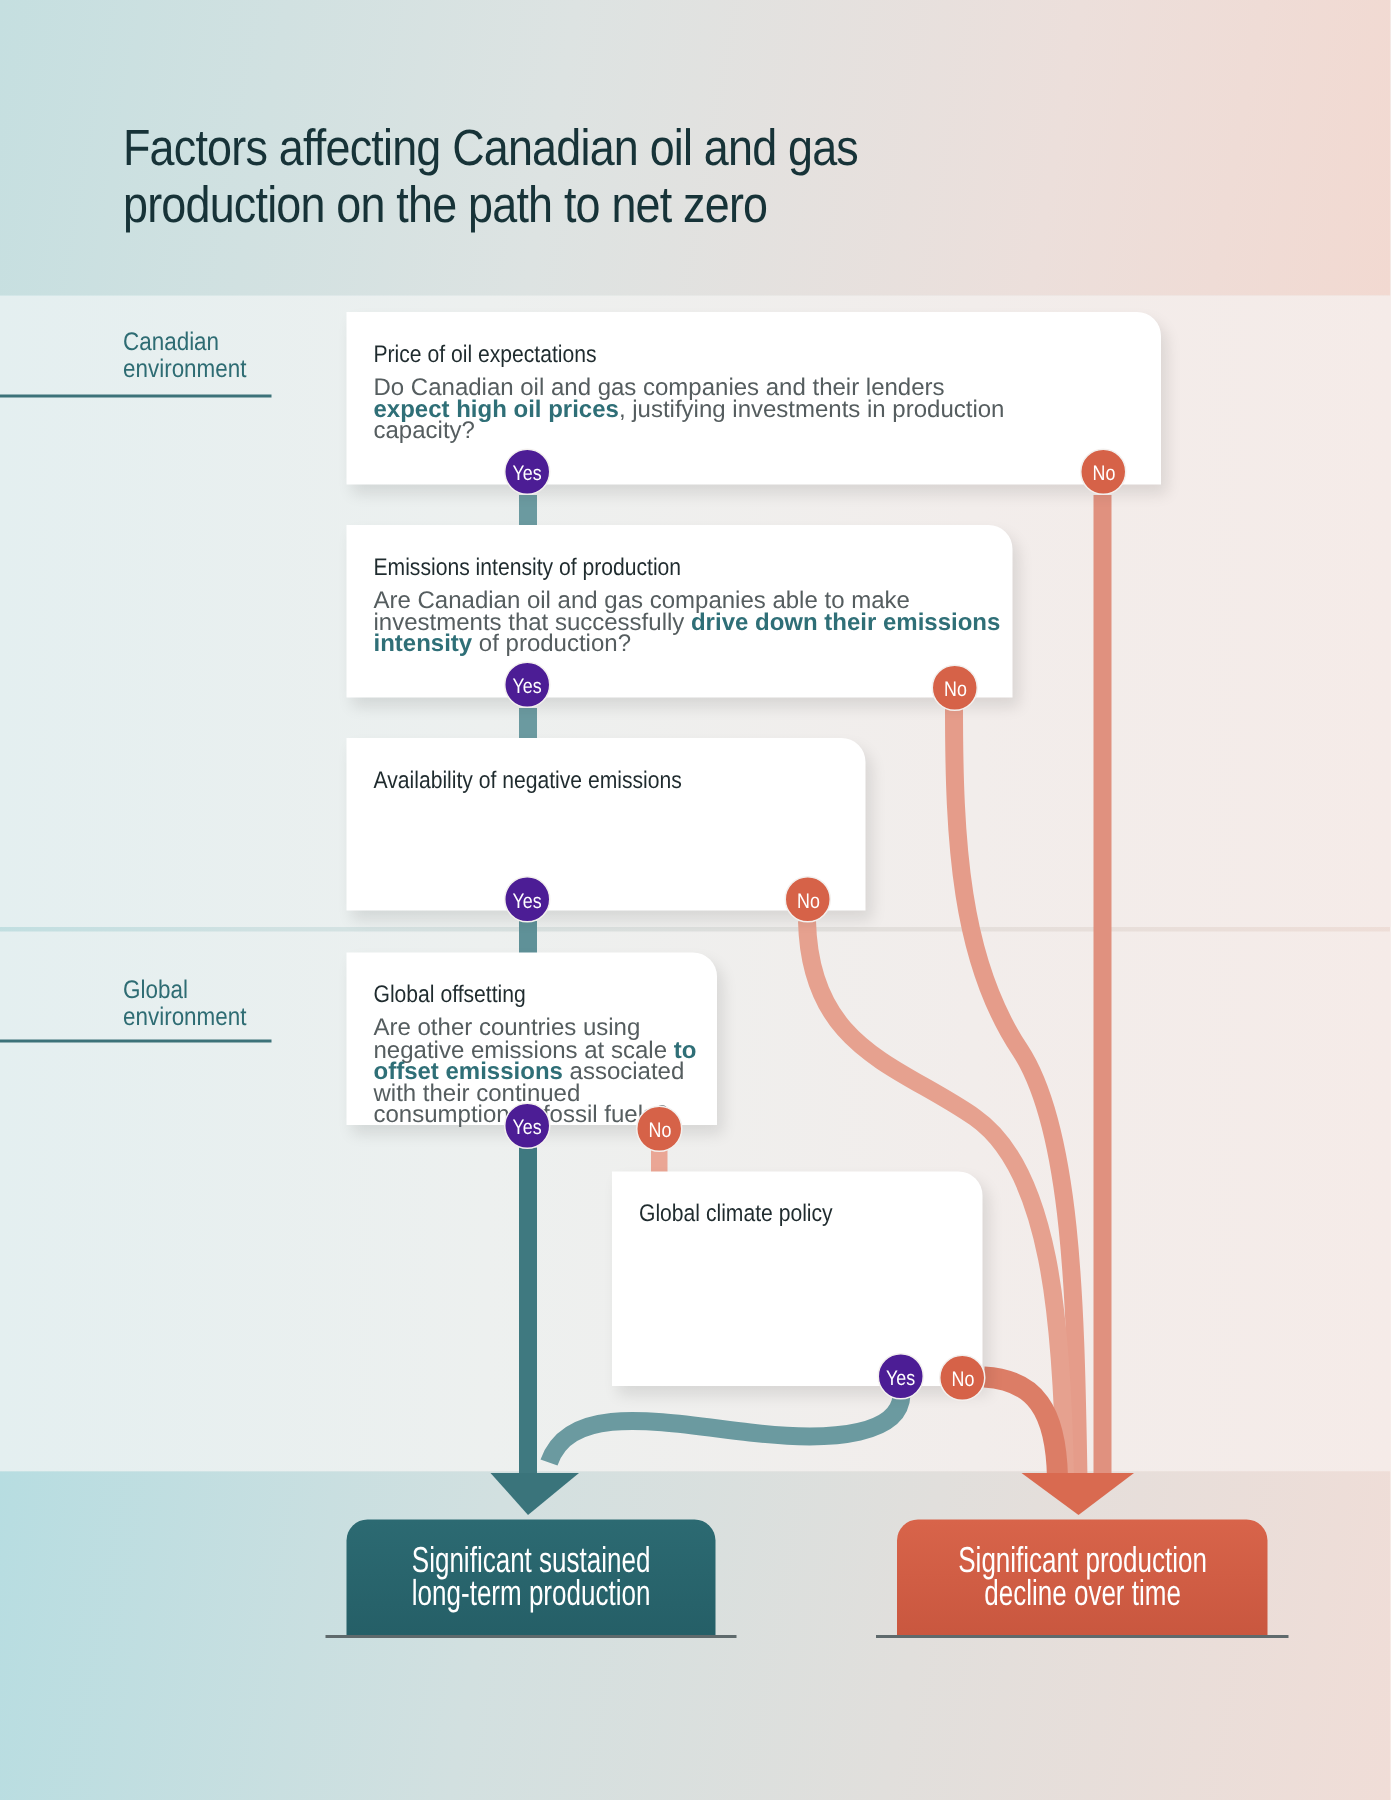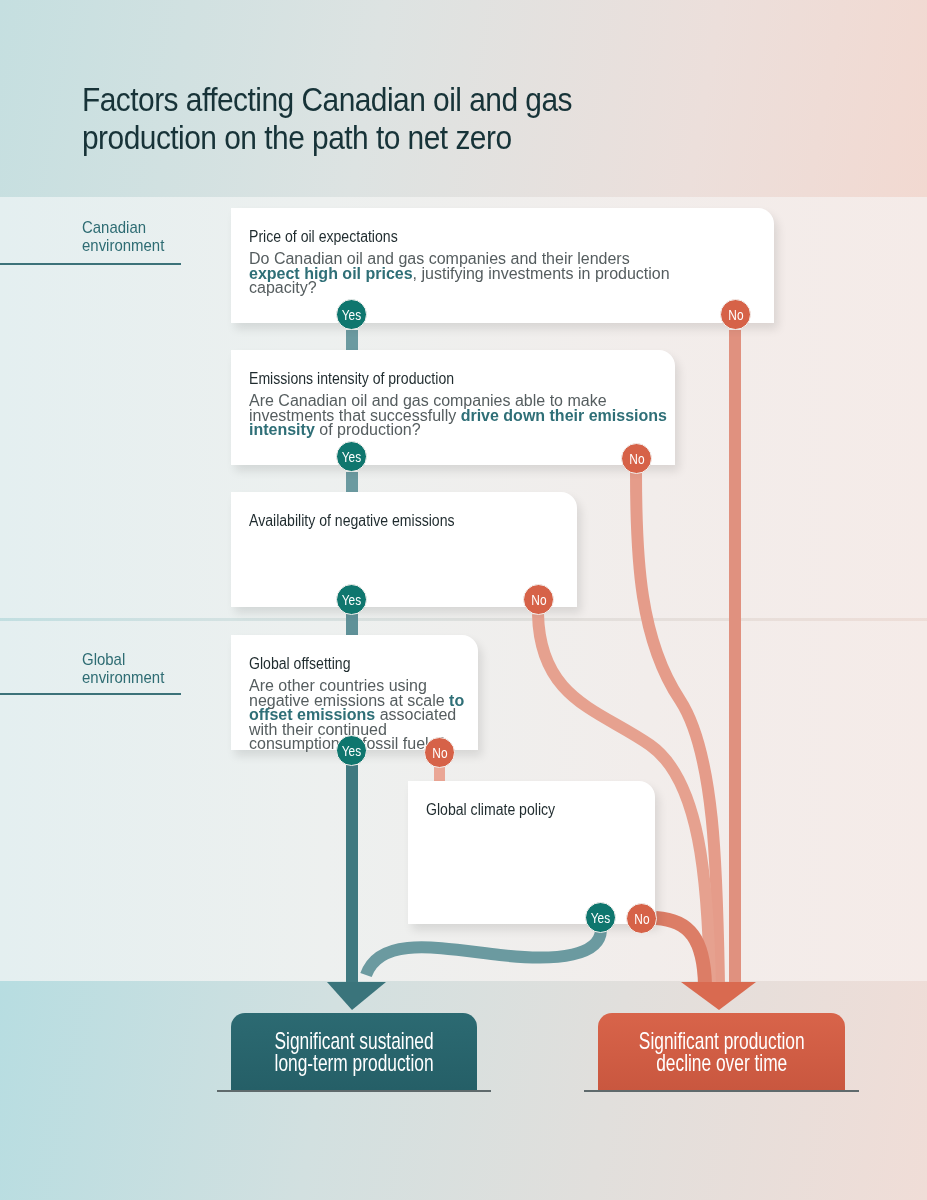--- a/index.html
+++ b/index.html
@@ -52,21 +52,21 @@
     font-size: 16px; line-height: 14.5px; color: #555d5f; margin-top: 6px;
   }
   .card-body b { color: #2f6f77; font-weight: bold; }
   .flows { position: absolute; left: 0; top: 0; }
   .badge {
     position: absolute; width: 31px; height: 31px; border-radius: 50%;
     color: #fff; font-size: 14px; line-height: 31px; text-align: center;
     border: 1.5px solid #f3f0ee;
   }
   .badge span { display: inline-block; transform: scaleX(0.85); }
-  .badge.yes { background: #0f766e; }
+  .badge.yes { background: #4c1d95; }
   .badge.no { background: #d66248; }
   .outcome {
     position: absolute; color: #fff; text-align: center;
     border-top-left-radius: 14px; border-top-right-radius: 14px;
     font-size: 24px; line-height: 22px;
     display: flex; align-items: center; justify-content: center;
   }
   .outcome span { display: inline-block; transform: scaleX(0.85); }
   .outcome.good { background: linear-gradient(180deg, #2c6a72 0%, #255f67 100%); }
   .outcome.bad { background: linear-gradient(180deg, #d8644a 0%, #c9573f 100%); }

